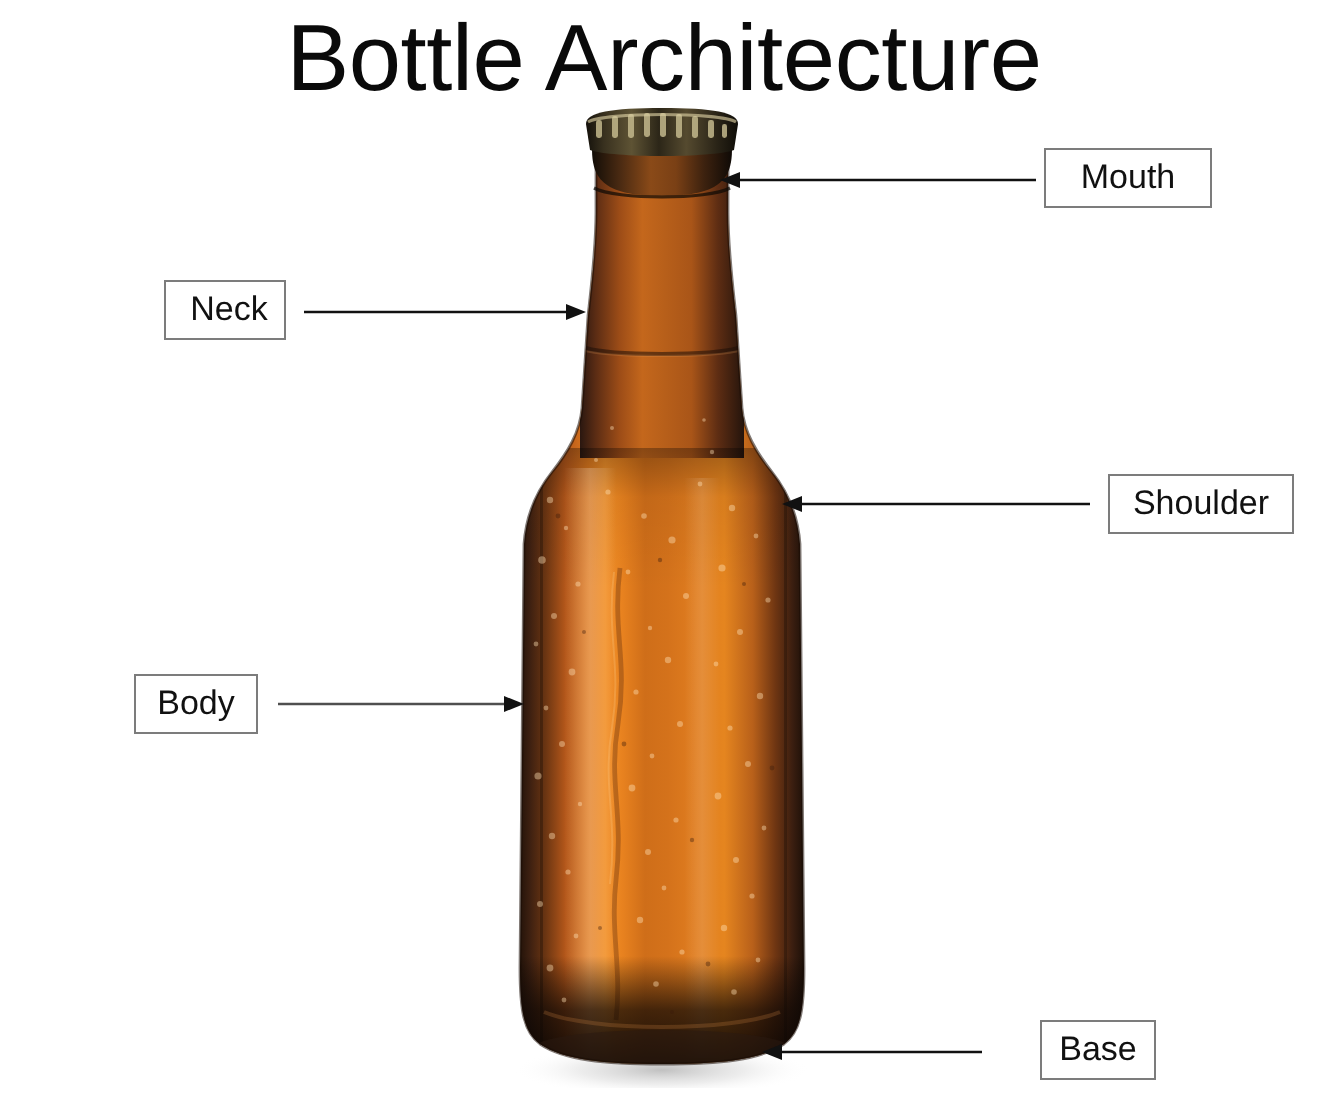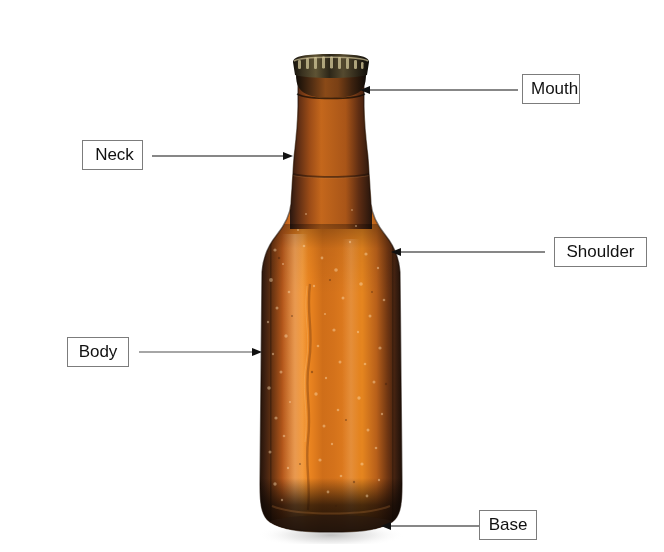--- a/index.html
+++ b/index.html
@@ -68,20 +68,21 @@
     height: 490px;
     z-index: 10;
   }
   #bottle svg { display:block; }
 </style>
 </head>
 <body>
 
 <div id="stage">
 
+  <div id="title">Bottle Architecture</div>
 
   <div id="bottle">
     <svg width="170" height="490" viewBox="0 0 170 490" xmlns="http://www.w3.org/2000/svg">
       <defs>
 
         <linearGradient id="gBody" x1="0" y1="0" x2="1" y2="0">
           <stop offset="0.00" stop-color="#241309"></stop>
           <stop offset="0.035" stop-color="#3d2011"></stop>
           <stop offset="0.09" stop-color="#6b3512"></stop>
           <stop offset="0.16" stop-color="#b4571a"></stop>
@@ -332,21 +333,21 @@
       </g>
     </svg>
   </div>
 
   <div class="arrow" style="left:356px; top:84px; width:168px; height:12px;">
     <svg width="168" height="12" viewBox="0 0 168 12">
       <line x1="162" y1="6" x2="12" y2="6" stroke="#111111" stroke-width="1.2"></line>
       <polygon points="4,6 14,2 14,10" fill="#111111"></polygon>
     </svg>
   </div>
-  <div class="label-box" style="left:522px; top:74px; width:58px;">Mouth</div>
+  <div class="label-box" style="left:522px; top:74px; width:84px;">Mouth</div>
 
   <div class="label-box" style="left:82px; top:140px; width:61px;padding-left:12px;">Neck</div>
   <div class="arrow" style="left:150px; top:150px; width:146px; height:12px;">
     <svg width="146" height="12" viewBox="0 0 146 12">
       <line x1="2" y1="6" x2="134" y2="6" stroke="#111111" stroke-width="1.2"></line>
       <polygon points="143,6 133,2 133,10" fill="#111111"></polygon>
     </svg>
   </div>
 
   <div class="arrow" style="left:387px; top:246px; width:162px; height:12px;">
@@ -364,15 +365,15 @@
       <polygon points="125,6 115,2 115,10" fill="#111111"></polygon>
     </svg>
   </div>
 
   <div class="arrow" style="left:377px; top:520px; width:118px; height:12px;">
     <svg width="118" height="12" viewBox="0 0 118 12">
       <line x1="114" y1="6" x2="12" y2="6" stroke="#111111" stroke-width="1.2"></line>
       <polygon points="4,6 14,2 14,10" fill="#111111"></polygon>
     </svg>
   </div>
-  <div class="label-box" style="left:479px; top:510px; width:58px;">Base</div>
+  <div class="label-box" style="left:520px; top:510px; width:58px;">Base</div>
 
 </div>
 
 </body></html>

